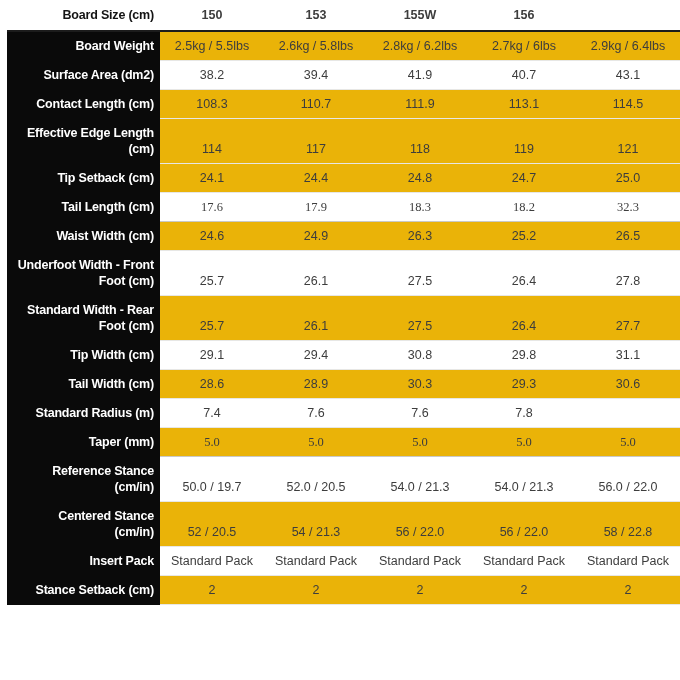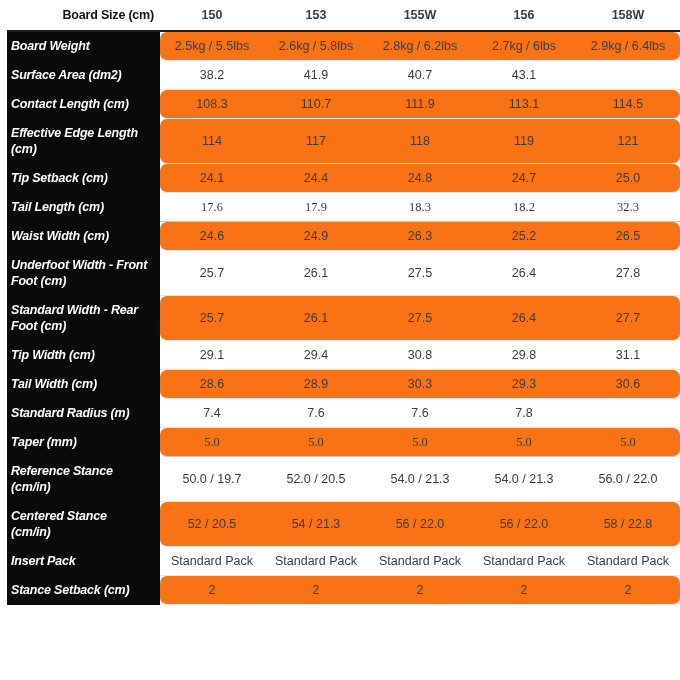--- a/index.html
+++ b/index.html
@@ -36,41 +36,41 @@
   .header-cell {
     font-weight: bold;
     color: #141414;
   }
 
   
   .label-cell {
     width: 153px;
     box-sizing: border-box;
     padding: 6px 6px 6px 4px;
+    text-align: right;
     font-size: 12.5px;
     font-weight: bold;
     letter-spacing: -0.2px;
     line-height: 16px;
     color: #ffffff;
     background: #0a0a0a;
     white-space: pre-line;
     border-bottom: 1px solid #0a0a0a;
-    font-style: italic;
   }
 
   
   .values {
     display: flex;
     flex: 1;
-    align-items: center;
+    align-items: flex-end;
     background: #ffffff;
     border-bottom: 1px solid #e7e7e5;
   }
   .header-row .values { border-bottom: none; background: #ffffff; }
-  .data-row.shaded .values { background: #f97316; border-radius: 7px; }
+  .data-row.shaded .values { background: #eab308; }
   .data-row.group-end .values { border-bottom-color: #c9c9c7; font-family: Liberation Serif, serif; }
 
   .value-cell {
     width: 104px;
     box-sizing: border-box;
     padding: 6px 3px;
     text-align: center;
     font-size: 12.5px;
     line-height: 16px;
     color: #3d3d3d;
@@ -82,39 +82,39 @@
 
 <div class="page">
   <div class="spec-table">
     <div class="row header-row">
       <div class="header-label">Board Size (cm)</div>
       <div class="values">
           <div class="value-cell header-cell">150</div>
           <div class="value-cell header-cell">153</div>
           <div class="value-cell header-cell">155W</div>
           <div class="value-cell header-cell">156</div>
-          <div class="value-cell header-cell">158W</div>
         </div>
     </div>
     <div id="rows-container">
   <div class="row data-row shaded">
     <div class="label-cell">Board Weight</div>
     <div class="values">
             <div class="value-cell">2.5kg / 5.5lbs</div>
             <div class="value-cell">2.6kg / 5.8lbs</div>
             <div class="value-cell">2.8kg / 6.2lbs</div>
             <div class="value-cell">2.7kg / 6lbs</div>
             <div class="value-cell">2.9kg / 6.4lbs</div>
           </div>
   </div>
 
   <div class="row data-row">
     <div class="label-cell">Surface Area (dm2)</div>
     <div class="values">
             <div class="value-cell">38.2</div>
+            <div class="value-cell">39.4</div>
             <div class="value-cell">41.9</div>
             <div class="value-cell">40.7</div>
             <div class="value-cell">43.1</div>
           </div>
   </div>
 
   <div class="row data-row shaded">
     <div class="label-cell">Contact Length (cm)</div>
     <div class="values">
             <div class="value-cell">108.3</div>

